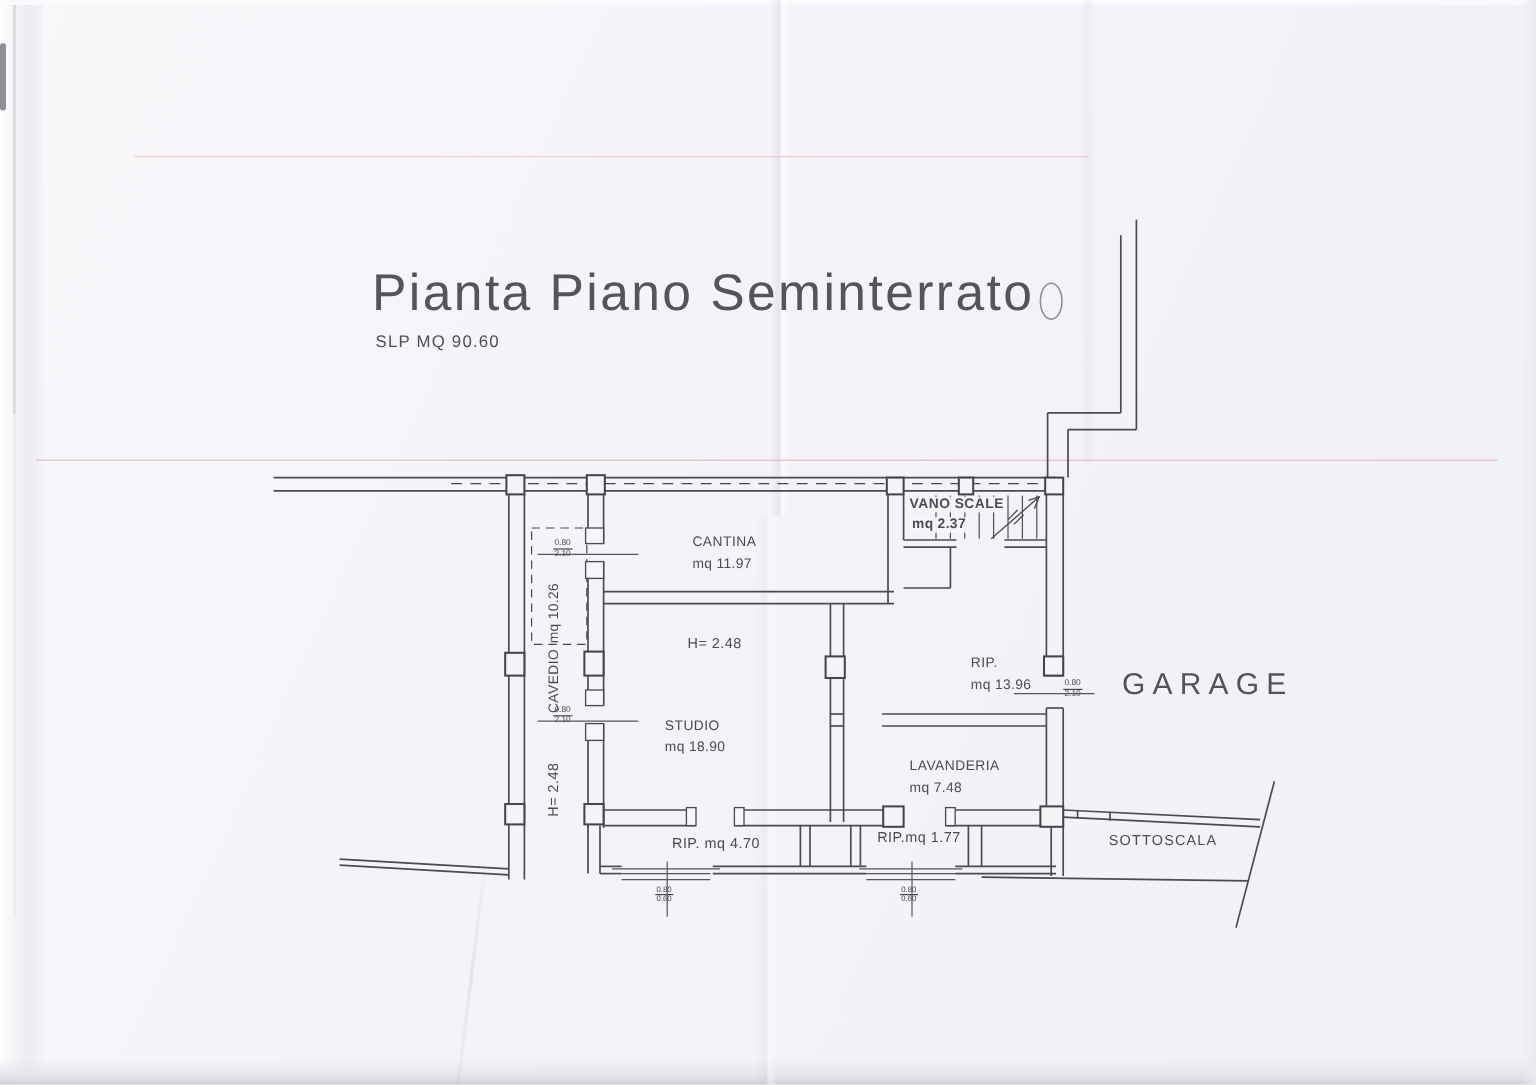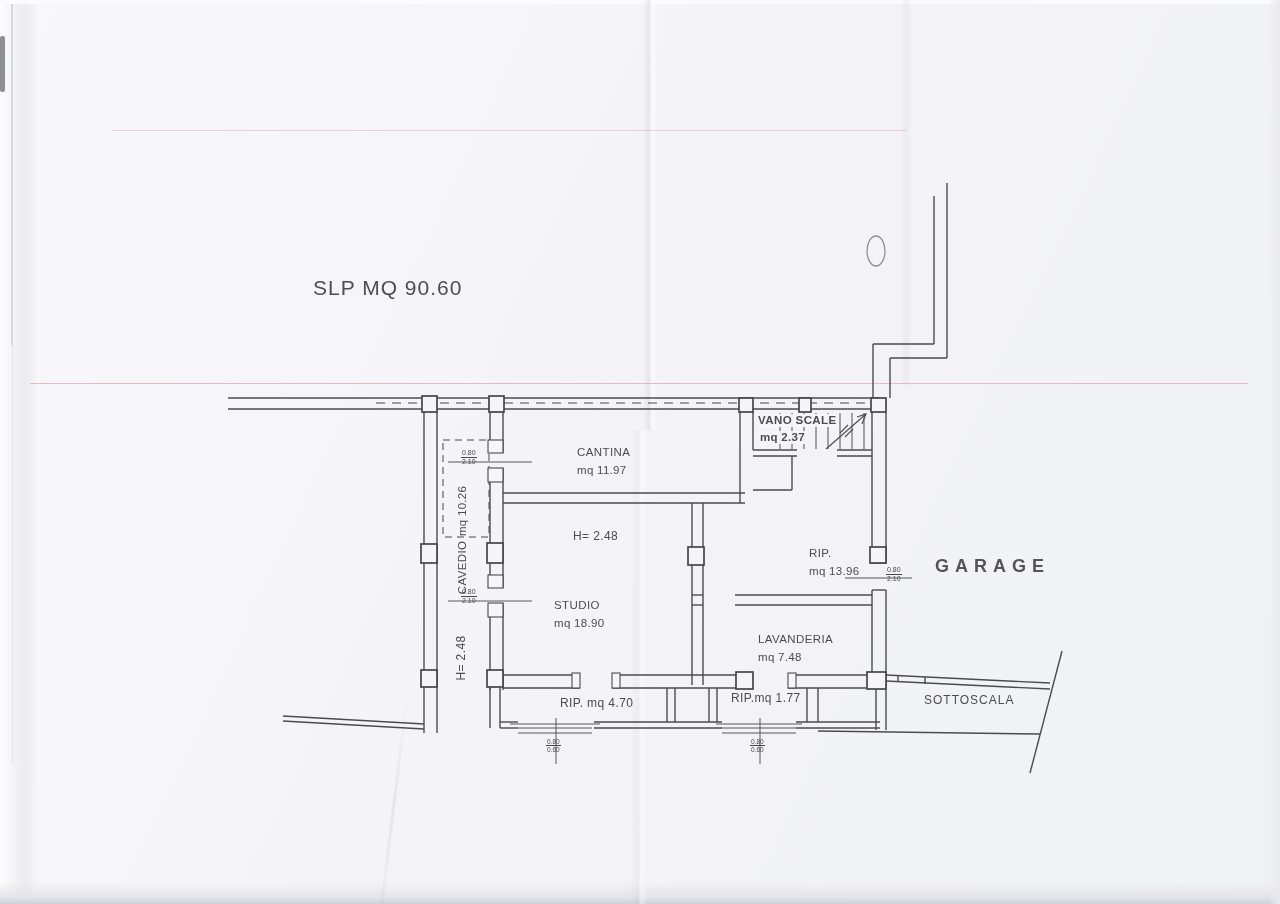--- a/index.html
+++ b/index.html
@@ -7,22 +7,22 @@
     position:relative;width:1280px;height:904px;overflow:hidden;
     background:linear-gradient(115deg,#f8f8fb 0%,#f4f4f8 45%,#f0f1f5 100%);
     font-family:"Liberation Sans",sans-serif;
   }
   .abs{position:absolute;}
   .lbl{position:absolute;color:#4c4b51;white-space:nowrap;line-height:1.15;}
   .room-name{font-size:11.5px;letter-spacing:.4px;}
   .room-area{font-size:11.5px;letter-spacing:.3px;}
   .oneline{font-size:12px;letter-spacing:.4px;}
   .title{font-size:43px;font-weight:400;color:#57535b;letter-spacing:2px;}
-  .subtitle{font-size:21px;color:#504c54;letter-spacing:1px;}
-  .garage{font-size:18px;color:#565259;letter-spacing:6px;font-weight:700;}
+  .subtitle{font-size:14px;color:#504c54;letter-spacing:1px;}
+  .garage{font-size:25px;color:#565259;letter-spacing:6px;font-weight:400;}
   .rot{transform:translate(-50%,-50%) rotate(-90deg);transform-origin:center;}
   .dim{position:absolute;font-size:7px;line-height:8px;text-align:center;color:#47464c;}
   .dim .top{display:block;border-bottom:1px solid #47464c;padding:0 1px;}
   .dim .bot{display:block;}
   .dim.win{font-size:6.5px;line-height:7px;}
   .paperbg{background:rgba(245,245,248,0.93);padding:0 2px;font-weight:bold;}
   svg{position:absolute;left:0;top:0;}
 </style>
 </head>
 <body>
@@ -192,20 +192,21 @@
       <rect x="488" y="440" width="15" height="13"></rect>
         <rect x="488" y="468" width="15" height="14"></rect>
       <rect x="488" y="575" width="15" height="13"></rect>
         <rect x="488" y="603" width="15" height="14"></rect>
       <rect x="572" y="673" width="8" height="15"></rect>
         <rect x="612" y="673" width="8" height="15"></rect>
       <rect x="788" y="673" width="8" height="15"></rect>
     </g>
   </svg>
 
+  <div class="lbl title" style="left:310px;top:220px;">Pianta Piano Seminterrato</div>
   <div class="lbl subtitle" style="left:313px;top:276px;">SLP MQ 90.60</div>
 
   <div class="lbl paperbg room-name" style="left:756px;top:414px;">VANO SCALE</div>
   <div class="lbl paperbg room-area" style="left:758px;top:431px;">mq 2.37</div>
 
   <div class="lbl" style="left:577px;top:442px;">
     <span class="room-name">CANTINA</span><br>
     <span class="room-area">mq 11.97</span>
   </div>
 

